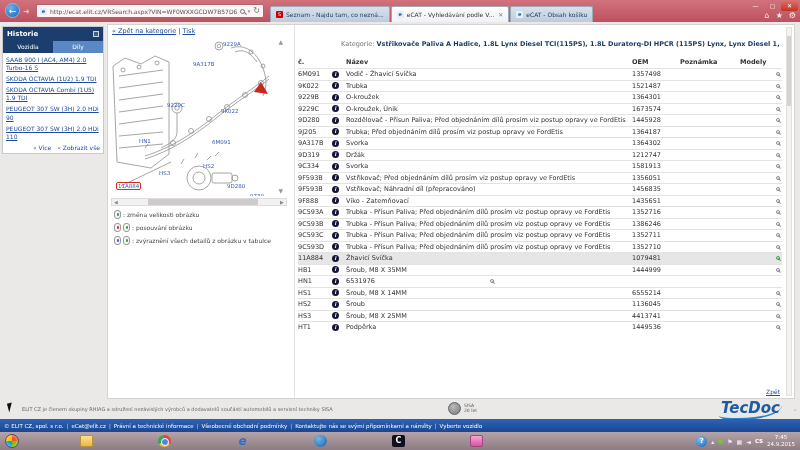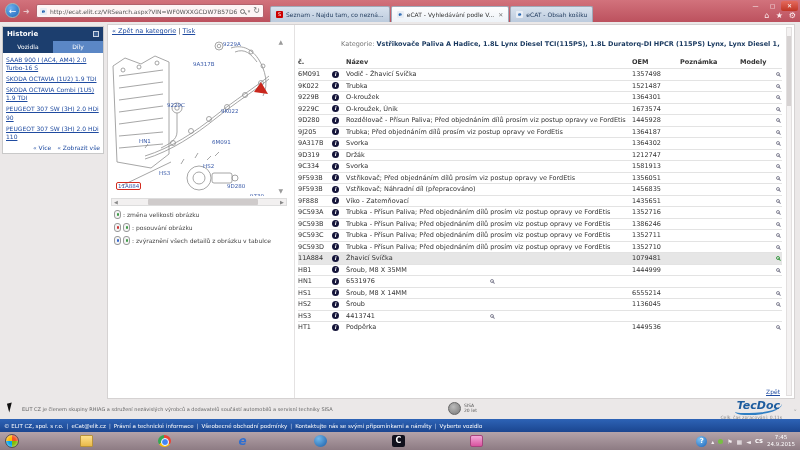--- a/index.html
+++ b/index.html
@@ -105,21 +105,21 @@
 
   
   #footer-info{position:absolute;left:0;top:401px;width:800px;height:18px;}
   #cursor-icon{position:absolute;left:8px;top:2px;width:0;height:0;
     border-left:5px solid #111;border-bottom:9px solid transparent;transform:rotate(-15deg);}
   #elit-note{position:absolute;left:22px;top:5px;font-size:5px;color:#666;}
   #sisa-badge{position:absolute;left:448px;top:1px;width:13px;height:13px;border-radius:50%;
     background:radial-gradient(circle at 40% 35%,#bbb,#777);border:1px solid #666;}
   #sisa-text{position:absolute;left:464px;top:2px;font-size:4.5px;color:#555;line-height:1.2;}
   #tecdoc{position:absolute;right:18px;top:399px;text-align:right;}
-  #tecdoc .tecdoc-logo{font-size:11px;font-weight:bold;font-style:italic;color:#1d5c9e;
+  #tecdoc .tecdoc-logo{font-size:15px;font-weight:bold;font-style:italic;color:#1d5c9e;
     border-bottom:2px solid #2f7fc4;border-radius:0 0 70% 20%;display:inline-block;padding:0 2px 1px 2px;}
   #tecdoc .proc-time{font-size:4.5px;color:#888;}
   #tecdoc .version{font-size:5.5px;color:#444;}
   #footer-chevron{position:absolute;right:3px;top:409px;color:#999;font-size:7px;}
 
   #blue-bar{position:absolute;left:0;top:419px;width:800px;height:13px;
     background:linear-gradient(#2d63b6,#1b4690);color:#fff;display:flex;align-items:center;padding:0 4px;}
   #blue-bar .flink{font-size:5.5px;color:#fff;text-decoration:none;white-space:nowrap;}
   #blue-bar .sep{font-size:5.5px;margin:0 3px;color:#cdd9ee;}
 
@@ -578,20 +578,21 @@
     <span class="c-models"></span>
     <span class="c-mag">
               <span class="mag"></span>
             </span>
   </div>
           <div class="trow">
     <span class="c-code">HS3</span>
     <span class="c-info">
               <span class="info-dot">i</span>
             </span>
+    <span class="c-name">Šroub, M8 X 25MM</span>
     <span class="c-oem">4413741</span>
     <span class="c-note"></span>
     <span class="c-models"></span>
     <span class="c-mag">
               <span class="mag"></span>
             </span>
   </div>
           <div class="trow">
     <span class="c-code">HT1</span>
     <span class="c-info">

